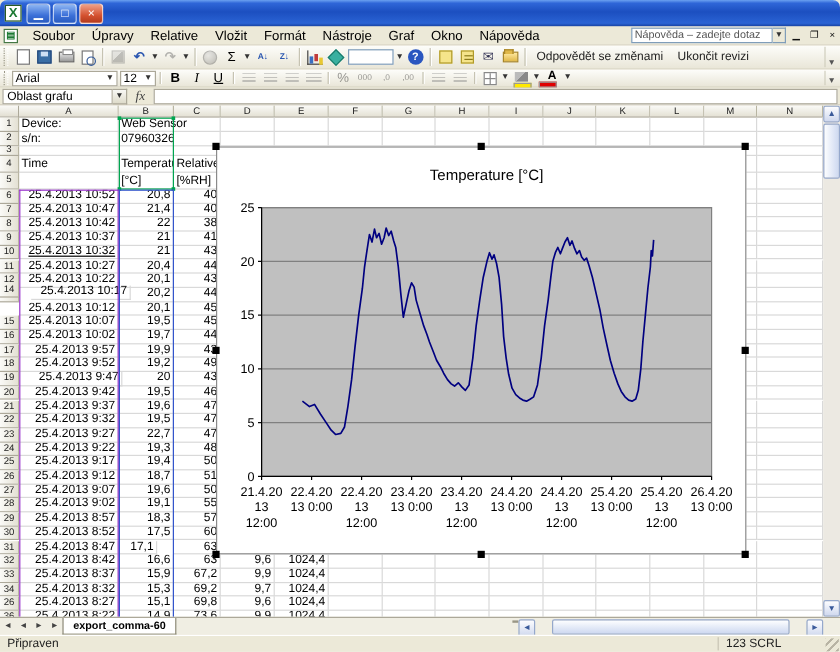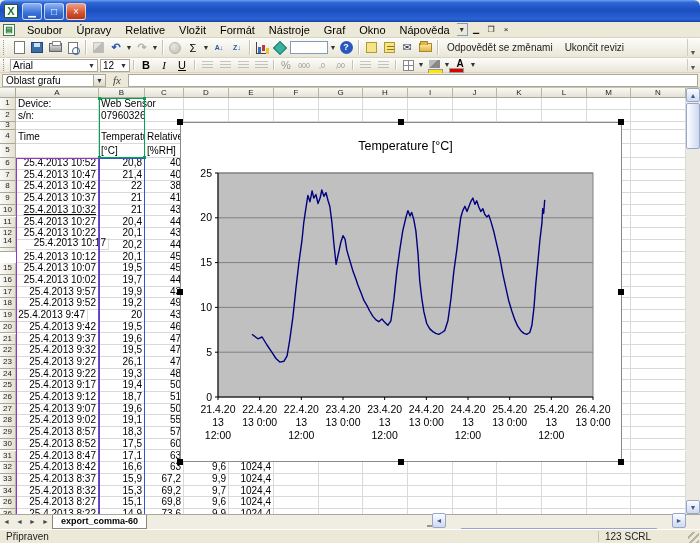--- a/index.html
+++ b/index.html
@@ -112,21 +112,21 @@
   #chart svg{display:block;}
   #chart text{font-family:"Liberation Sans",sans-serif;}
   
   .vscroll{position:absolute;left:686px;top:0;width:14px;height:426px;background:#ece9e2;z-index:7;}
   .vs-btn{position:absolute;left:0;width:14px;height:14px;background:linear-gradient(#fdfdff,#cfd8ee);
     border:1px solid #95a8cc;border-radius:2px;font-size:7px;color:#3a5a9a;text-align:center;line-height:13px;}
   .vs-thumb{position:absolute;left:0;top:15px;width:14px;height:46px;background:linear-gradient(90deg,#fdfeff,#cdd8f0);
     border:1px solid #95a8cc;border-radius:2px;}
   
   .tabbar{position:absolute;left:0;top:514px;width:700px;height:15px;background:#f0eee3;
-    border-top:1px solid #ACA899;display:flex;align-items:flex-end;}
+    border-top:1px solid #ACA899;display:flex;align-items:flex-start;}
   .nav{width:13px;font-size:7px;color:#444;text-align:center;line-height:14px;}
   .sheettab{background:#fff;border:1px solid #8a8772;border-top:0;padding:0 8px;font-size:9px;font-weight:bold;
     line-height:13px;white-space:nowrap;}
   .tabfill{flex:1;}
   .splitter{width:5px;background:linear-gradient(90deg,#fff,#b8b4a4);border:1px solid #9a9786;margin:2px 0;}
   .hs-btn{width:14px;background:linear-gradient(#fdfdff,#cfd8ee);border:1px solid #95a8cc;border-radius:2px;
     font-size:7px;color:#3a5a9a;text-align:center;line-height:13px;margin:1px 0;}
   .hs-track{width:226px;position:relative;background:#ece9e2;margin:1px 0;}
   .hs-thumb{position:absolute;left:14px;top:0;width:198px;height:13px;background:linear-gradient(#fdfeff,#cdd8f0);
     border:1px solid #95a8cc;border-radius:2px;}
@@ -155,20 +155,21 @@
   <div class="doc-icon">▤</div>
   <span class="menu-item">Soubor</span>
   <span class="menu-item">Úpravy</span>
   <span class="menu-item">Relative</span>
   <span class="menu-item">Vložit</span>
   <span class="menu-item">Formát</span>
   <span class="menu-item">Nástroje</span>
   <span class="menu-item">Graf</span>
   <span class="menu-item">Okno</span>
   <span class="menu-item">Nápověda</span>
+  <div class="help-box">Nápověda – zadejte dotaz</div>
   <div class="help-dd">▼</div>
   <div class="doc-ctl">▁</div>
   <div class="doc-ctl">❐</div>
   <div class="doc-ctl">×</div>
 </div>
 
 <div class="toolbar t-std">
   <div class="grip"></div>
   <div class="ic">
       <div class="i-new"></div>
@@ -669,21 +670,21 @@
     <div class="cell num" style="left: 229px; top: 210.4px; width: 45px; height: 11.7px; line-height: 10.7px;"></div>
     <div class="cell num" style="left: 274px; top: 210.4px; width: 45px; height: 11.7px; line-height: 10.7px;"></div>
     <div class="cell num" style="left: 319px; top: 210.4px; width: 44px; height: 11.7px; line-height: 10.7px;"></div>
     <div class="cell num" style="left: 363px; top: 210.4px; width: 45px; height: 11.7px; line-height: 10.7px;"></div>
     <div class="cell num" style="left: 408px; top: 210.4px; width: 45px; height: 11.7px; line-height: 10.7px;"></div>
     <div class="cell num" style="left: 453px; top: 210.4px; width: 44px; height: 11.7px; line-height: 10.7px;"></div>
     <div class="cell num" style="left: 497px; top: 210.4px; width: 45px; height: 11.7px; line-height: 10.7px;"></div>
     <div class="cell num" style="left: 542px; top: 210.4px; width: 45px; height: 11.7px; line-height: 10.7px;"></div>
     <div class="cell num" style="left: 587px; top: 210.4px; width: 44px; height: 11.7px; line-height: 10.7px;"></div>
     <div class="cell num" style="left: 631px; top: 210.4px; width: 55px; height: 11.7px; line-height: 10.7px;"></div>
-    <div class="cell num" style="left: 16px; top: 222.1px; width: 72px; height: 11.7px; line-height: 10.7px;">25.4.2013 9:47</div>
+    <div class="cell num" style="left: 16px; top: 222.1px; width: 86px; height: 11.7px; line-height: 10.7px;">25.4.2013 9:47</div>
     <div class="cell num" style="left: 99px; top: 222.1px; width: 46px; height: 11.7px; line-height: 10.7px;">20</div>
     <div class="cell num" style="left: 145px; top: 222.1px; width: 39px; height: 11.7px; line-height: 10.7px;">43</div>
     <div class="cell num" style="left: 184px; top: 222.1px; width: 45px; height: 11.7px; line-height: 10.7px;"></div>
     <div class="cell num" style="left: 229px; top: 222.1px; width: 45px; height: 11.7px; line-height: 10.7px;"></div>
     <div class="cell num" style="left: 274px; top: 222.1px; width: 45px; height: 11.7px; line-height: 10.7px;"></div>
     <div class="cell num" style="left: 319px; top: 222.1px; width: 44px; height: 11.7px; line-height: 10.7px;"></div>
     <div class="cell num" style="left: 363px; top: 222.1px; width: 45px; height: 11.7px; line-height: 10.7px;"></div>
     <div class="cell num" style="left: 408px; top: 222.1px; width: 45px; height: 11.7px; line-height: 10.7px;"></div>
     <div class="cell num" style="left: 453px; top: 222.1px; width: 44px; height: 11.7px; line-height: 10.7px;"></div>
     <div class="cell num" style="left: 497px; top: 222.1px; width: 45px; height: 11.7px; line-height: 10.7px;"></div>
@@ -726,21 +727,21 @@
     <div class="cell num" style="left: 274px; top: 257.2px; width: 45px; height: 11.7px; line-height: 10.7px;"></div>
     <div class="cell num" style="left: 319px; top: 257.2px; width: 44px; height: 11.7px; line-height: 10.7px;"></div>
     <div class="cell num" style="left: 363px; top: 257.2px; width: 45px; height: 11.7px; line-height: 10.7px;"></div>
     <div class="cell num" style="left: 408px; top: 257.2px; width: 45px; height: 11.7px; line-height: 10.7px;"></div>
     <div class="cell num" style="left: 453px; top: 257.2px; width: 44px; height: 11.7px; line-height: 10.7px;"></div>
     <div class="cell num" style="left: 497px; top: 257.2px; width: 45px; height: 11.7px; line-height: 10.7px;"></div>
     <div class="cell num" style="left: 542px; top: 257.2px; width: 45px; height: 11.7px; line-height: 10.7px;"></div>
     <div class="cell num" style="left: 587px; top: 257.2px; width: 44px; height: 11.7px; line-height: 10.7px;"></div>
     <div class="cell num" style="left: 631px; top: 257.2px; width: 55px; height: 11.7px; line-height: 10.7px;"></div>
     <div class="cell num" style="left: 16px; top: 268.9px; width: 83px; height: 11.7px; line-height: 10.7px;">25.4.2013 9:27</div>
-    <div class="cell num" style="left: 99px; top: 268.9px; width: 46px; height: 11.7px; line-height: 10.7px;">26,1</div>
+    <div class="cell num" style="left: 99px; top: 268.9px; width: 46px; height: 11.7px; line-height: 10.7px;">22,7</div>
     <div class="cell num" style="left: 145px; top: 268.9px; width: 39px; height: 11.7px; line-height: 10.7px;">47</div>
     <div class="cell num" style="left: 184px; top: 268.9px; width: 45px; height: 11.7px; line-height: 10.7px;"></div>
     <div class="cell num" style="left: 229px; top: 268.9px; width: 45px; height: 11.7px; line-height: 10.7px;"></div>
     <div class="cell num" style="left: 274px; top: 268.9px; width: 45px; height: 11.7px; line-height: 10.7px;"></div>
     <div class="cell num" style="left: 319px; top: 268.9px; width: 44px; height: 11.7px; line-height: 10.7px;"></div>
     <div class="cell num" style="left: 363px; top: 268.9px; width: 45px; height: 11.7px; line-height: 10.7px;"></div>
     <div class="cell num" style="left: 408px; top: 268.9px; width: 45px; height: 11.7px; line-height: 10.7px;"></div>
     <div class="cell num" style="left: 453px; top: 268.9px; width: 44px; height: 11.7px; line-height: 10.7px;"></div>
     <div class="cell num" style="left: 497px; top: 268.9px; width: 45px; height: 11.7px; line-height: 10.7px;"></div>
     <div class="cell num" style="left: 542px; top: 268.9px; width: 45px; height: 11.7px; line-height: 10.7px;"></div>
@@ -838,21 +839,21 @@
     <div class="cell num" style="left: 274px; top: 350.8px; width: 45px; height: 11.7px; line-height: 10.7px;"></div>
     <div class="cell num" style="left: 319px; top: 350.8px; width: 44px; height: 11.7px; line-height: 10.7px;"></div>
     <div class="cell num" style="left: 363px; top: 350.8px; width: 45px; height: 11.7px; line-height: 10.7px;"></div>
     <div class="cell num" style="left: 408px; top: 350.8px; width: 45px; height: 11.7px; line-height: 10.7px;"></div>
     <div class="cell num" style="left: 453px; top: 350.8px; width: 44px; height: 11.7px; line-height: 10.7px;"></div>
     <div class="cell num" style="left: 497px; top: 350.8px; width: 45px; height: 11.7px; line-height: 10.7px;"></div>
     <div class="cell num" style="left: 542px; top: 350.8px; width: 45px; height: 11.7px; line-height: 10.7px;"></div>
     <div class="cell num" style="left: 587px; top: 350.8px; width: 44px; height: 11.7px; line-height: 10.7px;"></div>
     <div class="cell num" style="left: 631px; top: 350.8px; width: 55px; height: 11.7px; line-height: 10.7px;"></div>
     <div class="cell num" style="left: 16px; top: 362.5px; width: 83px; height: 11.7px; line-height: 10.7px;">25.4.2013 8:47</div>
-    <div class="cell num" style="left: 99px; top: 362.5px; width: 46px; height: 11.7px; line-height: 10.7px;">17,1</div>
+    <div class="cell num" style="left: 85px; top: 362.5px; width: 46px; height: 11.7px; line-height: 10.7px;">17,1</div>
     <div class="cell num" style="left: 145px; top: 362.5px; width: 39px; height: 11.7px; line-height: 10.7px;">63</div>
     <div class="cell num" style="left: 184px; top: 362.5px; width: 45px; height: 11.7px; line-height: 10.7px;"></div>
     <div class="cell num" style="left: 229px; top: 362.5px; width: 45px; height: 11.7px; line-height: 10.7px;"></div>
     <div class="cell num" style="left: 274px; top: 362.5px; width: 45px; height: 11.7px; line-height: 10.7px;"></div>
     <div class="cell num" style="left: 319px; top: 362.5px; width: 44px; height: 11.7px; line-height: 10.7px;"></div>
     <div class="cell num" style="left: 363px; top: 362.5px; width: 45px; height: 11.7px; line-height: 10.7px;"></div>
     <div class="cell num" style="left: 408px; top: 362.5px; width: 45px; height: 11.7px; line-height: 10.7px;"></div>
     <div class="cell num" style="left: 453px; top: 362.5px; width: 44px; height: 11.7px; line-height: 10.7px;"></div>
     <div class="cell num" style="left: 497px; top: 362.5px; width: 45px; height: 11.7px; line-height: 10.7px;"></div>
     <div class="cell num" style="left: 542px; top: 362.5px; width: 45px; height: 11.7px; line-height: 10.7px;"></div>

